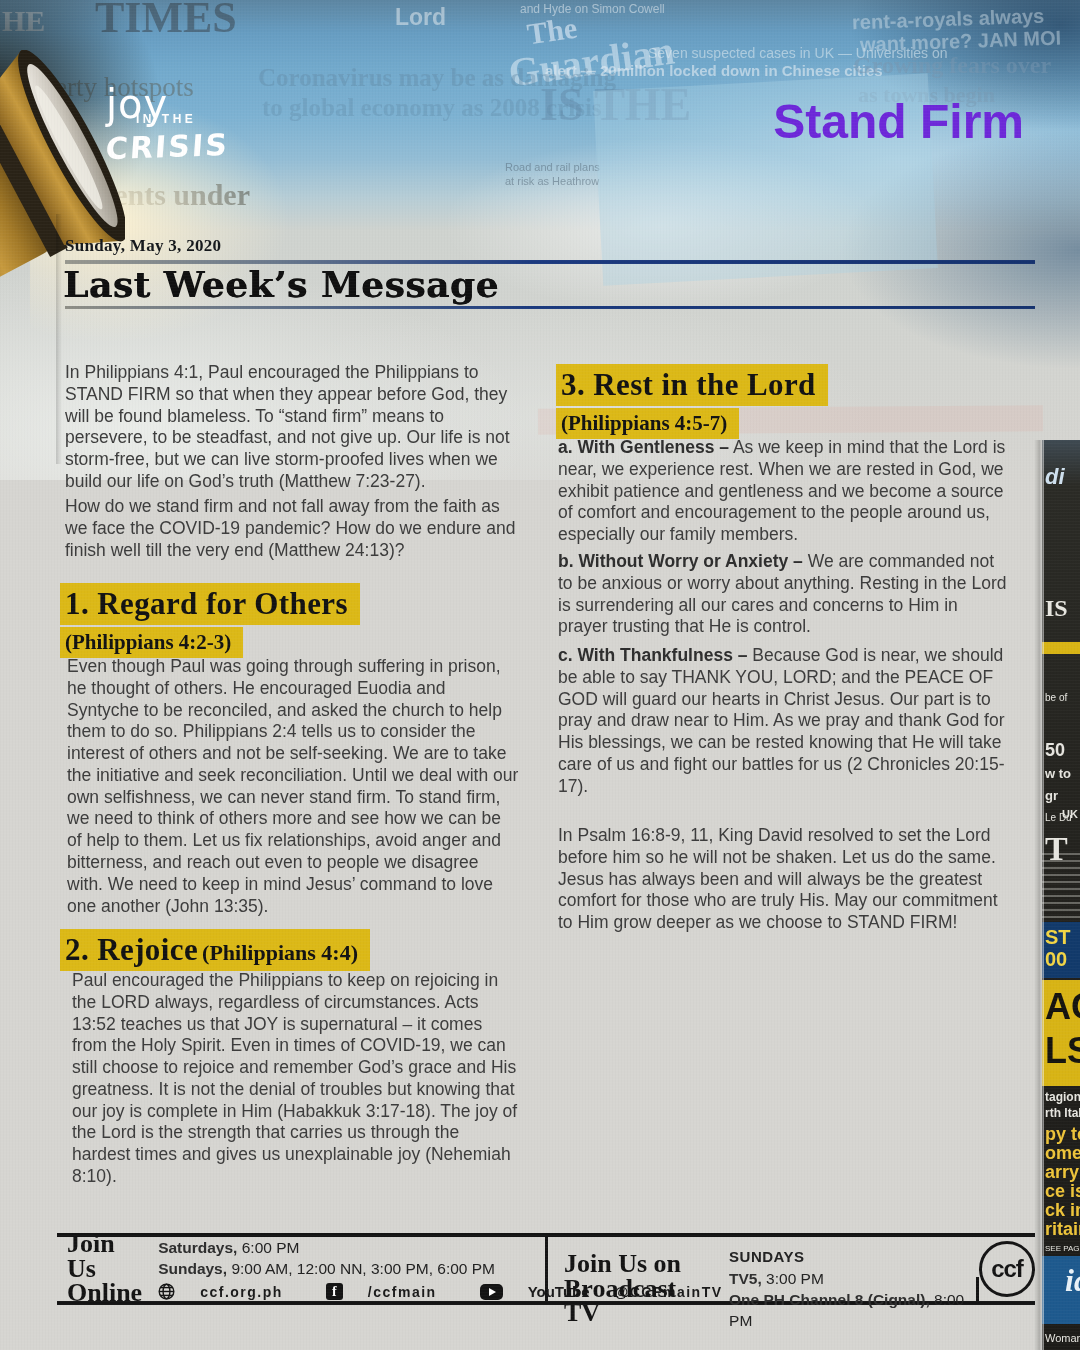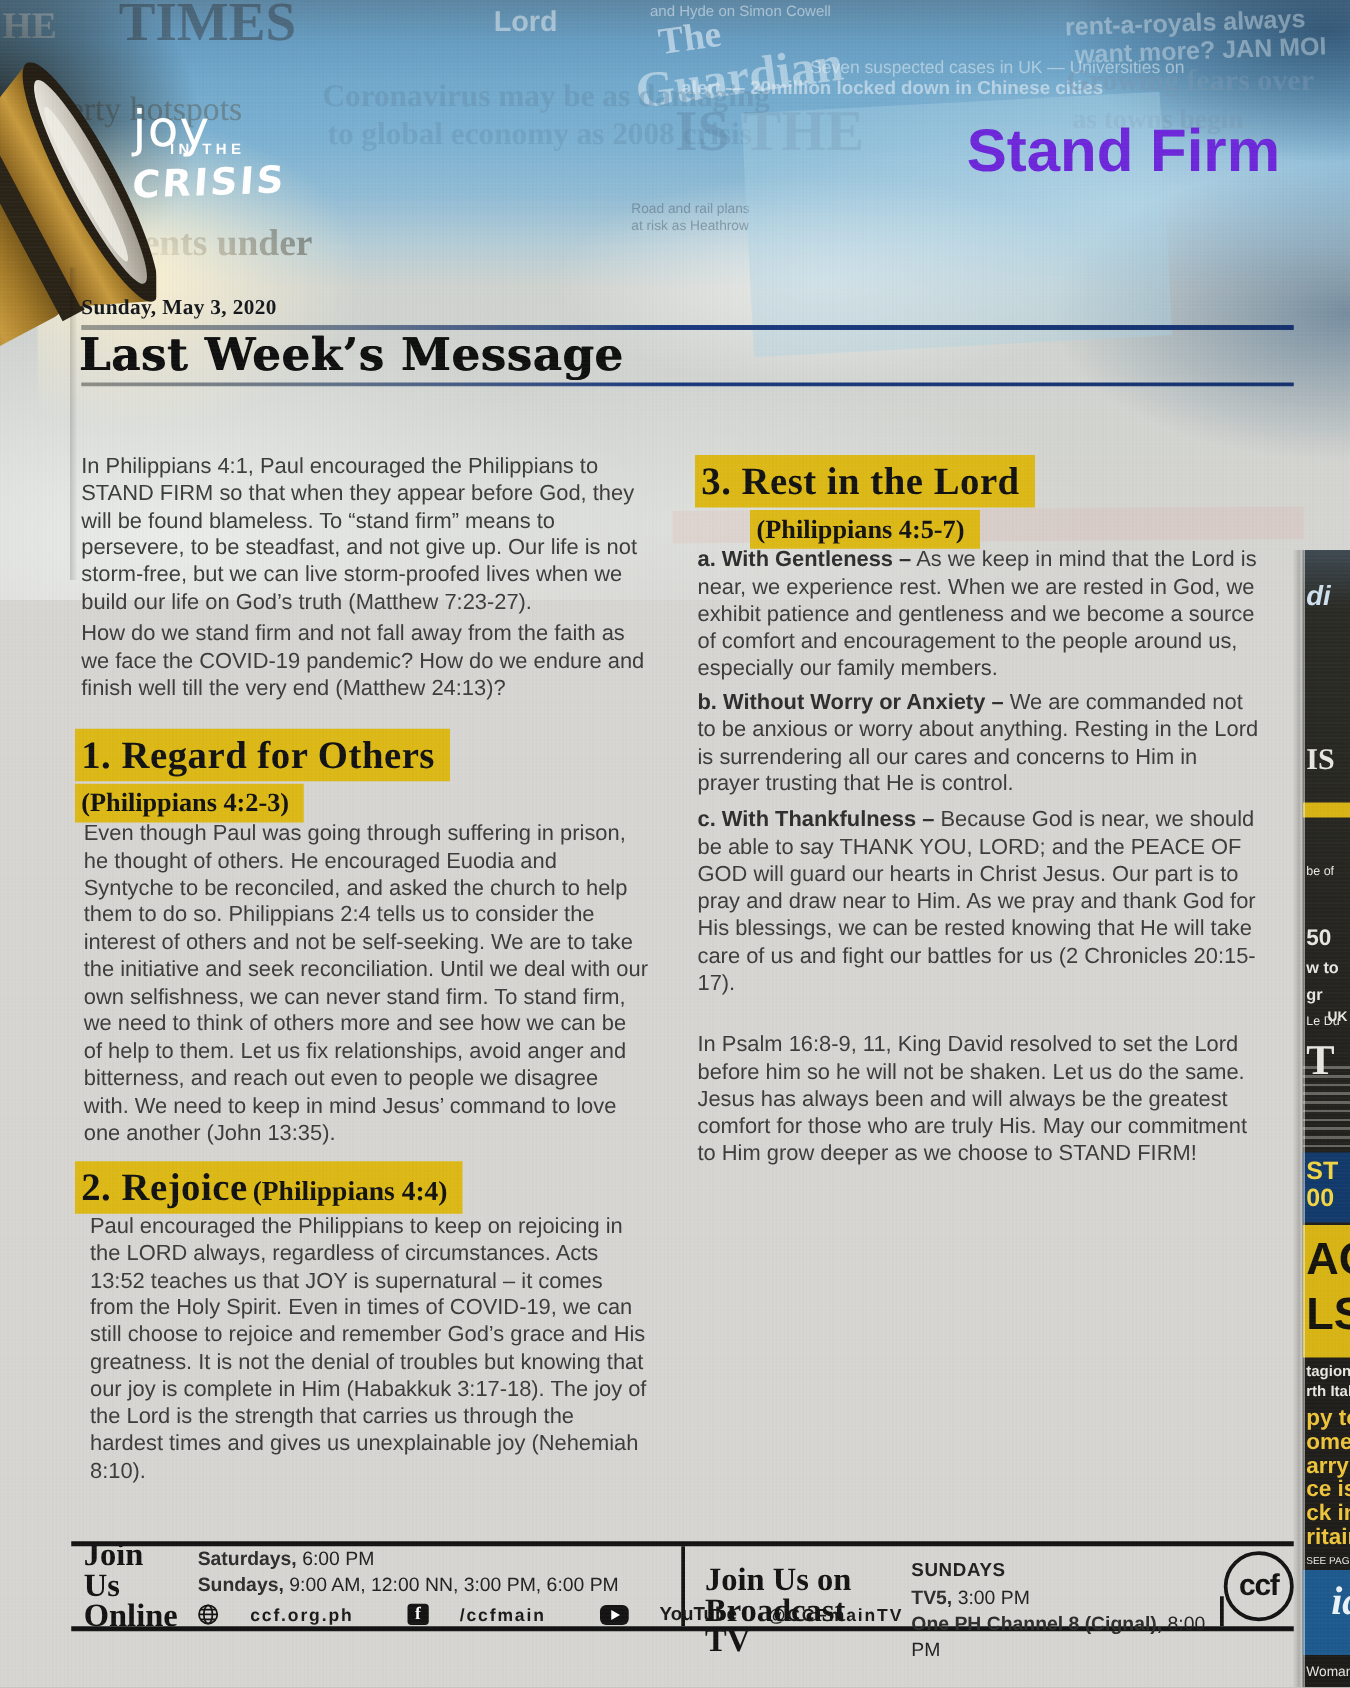--- a/index.html
+++ b/index.html
@@ -187,21 +187,21 @@
     <span class="hl h-ref" style="margin-top:2px;">(Philippians 4:2-3)</span>
   </div>
   <p class="body-txt" style="left:67px;top:656px;width:452px;">Even though Paul was going through suffering in prison, he thought of others. He encouraged Euodia and Syntyche to be reconciled, and asked the church to help them to do so. Philippians 2:4 tells us to consider the interest of others and not be self-seeking. We are to take the initiative and seek reconciliation. Until we deal with our own selfishness, we can never stand firm. To stand firm, we need to think of others more and see how we can be of help to them. Let us fix relationships, avoid anger and bitterness, and reach out even to people we disagree with. We need to keep in mind Jesus’ command to love one another (John 13:35).</p>
 
   <div class="abs" style="left:60px;top:929px;">
     <span class="hl"><span class="h-big">2. Rejoice</span>
     <span class="ref-inline">(Philippians 4:4)</span></span>
   </div>
   <p class="body-txt" style="left:72px;top:970px;width:448px;">Paul encouraged the Philippians to keep on rejoicing in the LORD always, regardless of circumstances. Acts 13:52 teaches us that JOY is supernatural – it comes from the Holy Spirit. Even in times of COVID-19, we can still choose to rejoice and remember God’s grace and His greatness. It is not the denial of troubles but knowing that our joy is complete in Him (Habakkuk 3:17-18). The joy of the Lord is the strength that carries us through the hardest times and gives us unexplainable joy (Nehemiah 8:10).</p>
 
-  <div class="abs" style="left:556px;top:364px;text-align:center;">
+  <div class="abs" style="left:556px;top:364px;">
     <span class="hl h-big">3. Rest in the Lord</span><br>
     <span class="hl h-ref" style="margin-top:2px;">(Philippians 4:5-7)</span>
   </div>
   <p class="body-txt" style="left:558px;top:551px;width:452px;"><span class="lead">b. Without Worry or Anxiety –</span> <span>We are commanded not to be anxious or worry about anything. Resting in the Lord is surrendering all our cares and concerns to Him in prayer trusting that He is control.</span></p>
   <p class="body-txt" style="left:558px;top:437px;width:452px;"><span class="lead">a. With Gentleness –</span> <span>As we keep in mind that the Lord is near, we experience rest. When we are rested in God, we exhibit patience and gentleness and we become a source of comfort and encouragement to the people around us, especially our family members.</span></p>
   <p class="body-txt" style="left:558px;top:645px;width:452px;"><span class="lead">c. With Thankfulness –</span> <span>Because God is near, we should be able to say THANK YOU, LORD; and the PEACE OF GOD will guard our hearts in Christ Jesus. Our part is to pray and draw near to Him. As we pray and thank God for His blessings, we can be rested knowing that He will take care of us and fight our battles for us (2 Chronicles 20:15-17).</span></p>
   <p class="body-txt" style="left:558px;top:825px;width:452px;">In Psalm 16:8-9, 11, King David resolved to set the Lord before him so he will not be shaken. Let us do the same. Jesus has always been and will always be the greatest comfort for those who are truly His. May our commitment to Him grow deeper as we choose to STAND FIRM!</p>
 
   <div class="strip">
     <div class="blk sb-navy"></div>

